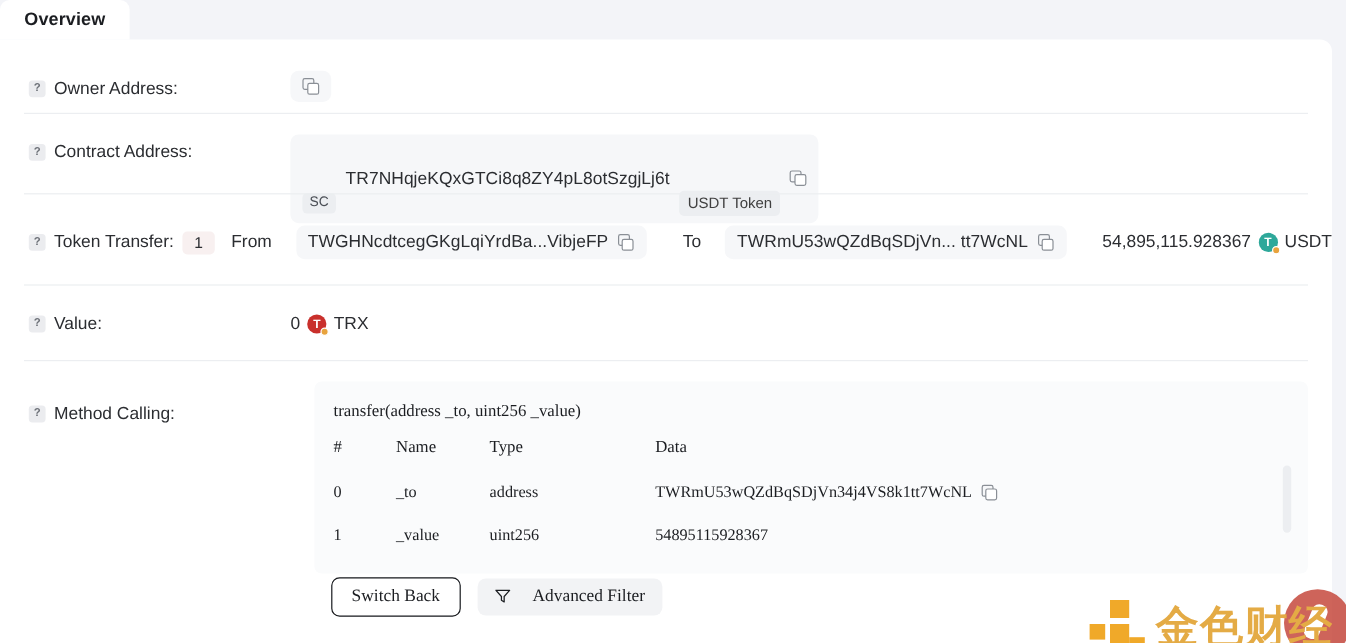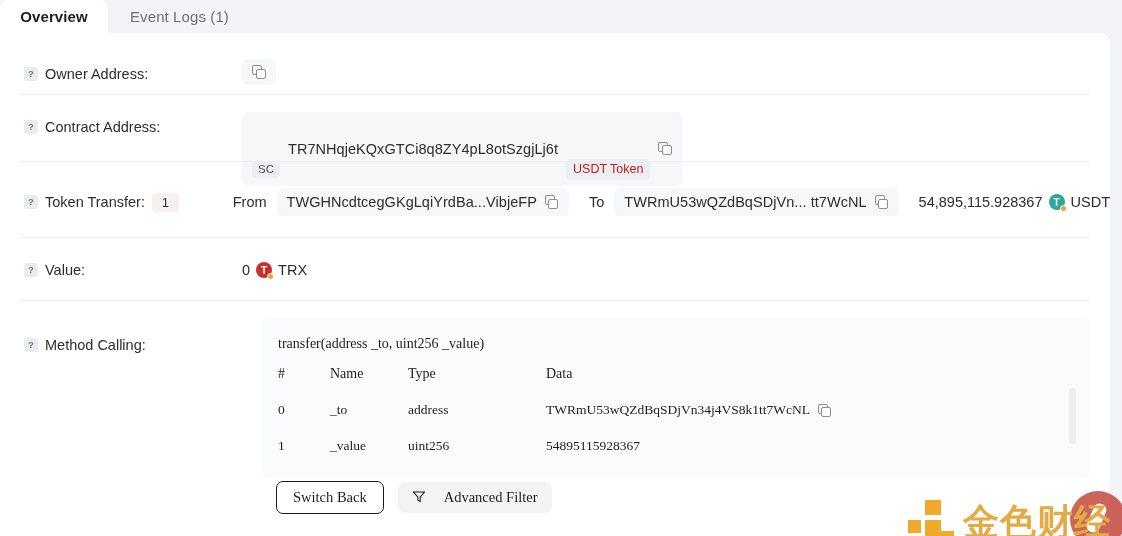--- a/index.html
+++ b/index.html
@@ -111,21 +111,21 @@
     display: inline-flex;
     align-items: center; justify-content: center;
     background: #eceef1;
     color: #4a4e55;
     font-size: 11.5px;
     border-radius: 4px;
     padding: 3px 6px;
     line-height: 1;
     margin-top: 41px;
   }
-  .minitag.token { font-size: 12.5px; padding: 4px 7px; color: #b91c1c; }
+  .minitag.token { font-size: 12.5px; padding: 4px 7px; color: #404040; }
 
   .copy {
     display: inline-block;
     width: 14px; height: 14px;
     position: relative;
     cursor: pointer;
     flex: none;
     vertical-align: middle;
   }
   .copy::before, .copy::after {
@@ -295,23 +295,20 @@
     transform: rotate(22deg);
   }
 </style>
 </head>
 <body>
 
 <div class="tabbar">
   <div class="tab active">
     <span>Overview</span>
   </div>
-  <div class="tab">
-    <span>Event Logs (1)</span>
-  </div>
 </div>
 
 <div class="card">
 
   <div class="row" style="top:26px;">
     <div class="label" style="width:242px;padding-left:24px;box-sizing:border-box;height:30px;">
       <span class="qmark">?</span>
       <span>Owner Address:</span>
     </div>
     <div>
@@ -339,21 +336,21 @@
   </div>
 
   <div class="divider" style="top:128px;"></div>
 
   <div class="row" style="top:154px;">
     <div class="label" style="width:242px;padding-left:24px;box-sizing:border-box;height:30px;">
       <span class="qmark">?</span>
       <span>Token Transfer:</span>
       <span class="count-badge">1</span>
     </div>
-    <div style="display:flex;align-items:center;gap:10px;">
+    <div style="display:flex;align-items:center;gap:20px;">
       <span class="inline-lbl">From</span>
       <span class="chip">
         <span class="addr">TWGHNcdtcegGKgLqiYrdBa...VibjeFP</span>
         <span class="copy"></span>
       </span>
       <span class="inline-lbl" style="margin-left:10px;">To</span>
       <span class="chip">
         <span class="addr">TWRmU53wQZdBqSDjVn... tt7WcNL</span>
         <span class="copy"></span>
       </span>

